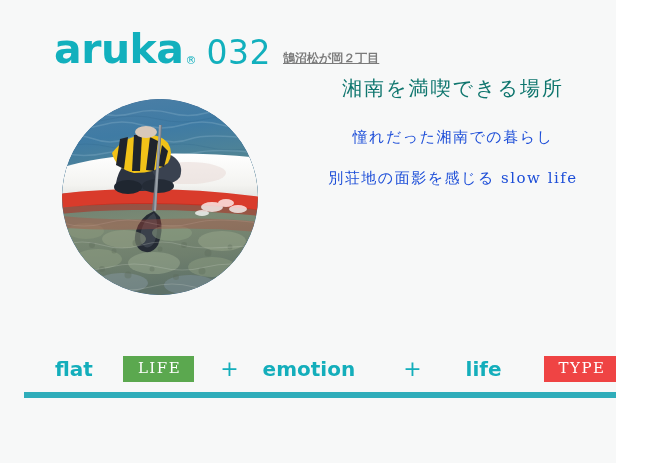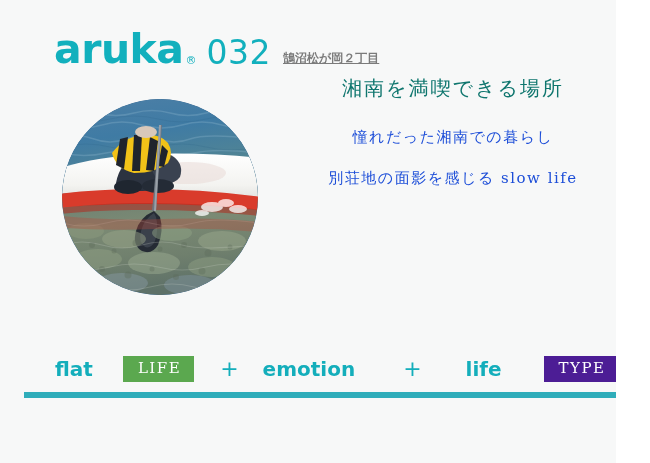--- a/index.html
+++ b/index.html
@@ -298,18 +298,18 @@
     <span class="sp-b"></span>
     <span class="tag-plus">+</span>
     <span class="sp-c"></span>
     <span class="tag-word">emotion</span>
     <span class="sp-d"></span>
     <span class="sp-e"></span>
     <span class="tag-plus">+</span>
     <span class="sp-f"></span>
     <span class="tag-word">life</span>
     <span class="sp-g"></span>
-    <span class="tag-badge" style="background:#4c1d95">TYPE</span>
+    <span class="tag-badge" style="background:#ef4444">TYPE</span>
   </div>
 
   <div id="teal-rule"></div>
 
 </div>
 
 </body></html>

